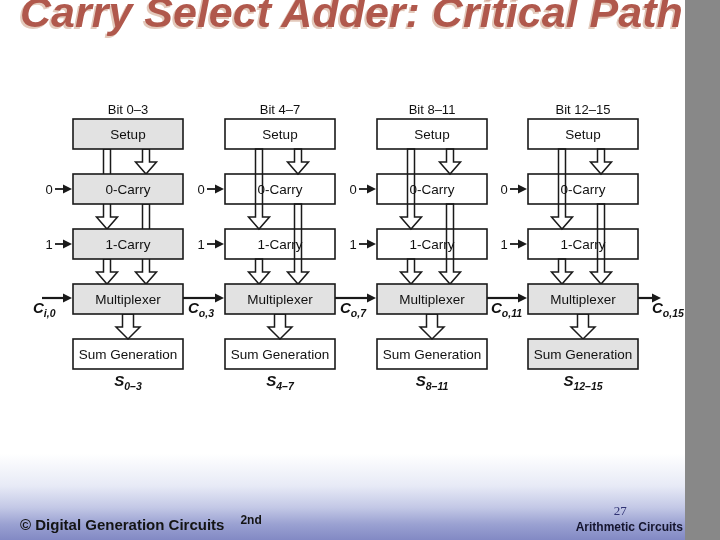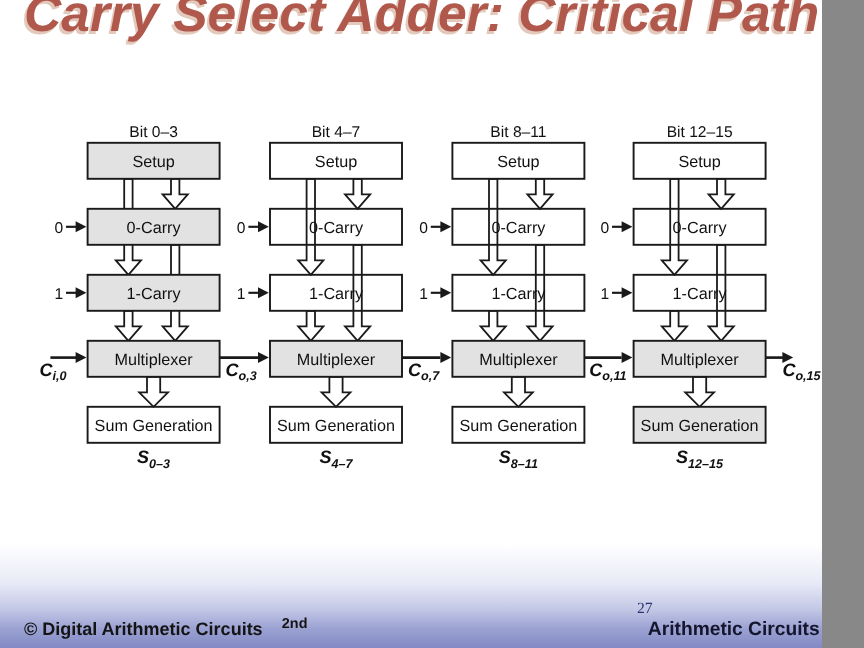--- a/index.html
+++ b/index.html
@@ -12,26 +12,26 @@
     position:absolute;top:-10px;left:20px;width:700px;margin:0;
     font-size:43px;line-height:44px;font-weight:bold;font-style:italic;
     color:#b0584c;text-shadow:-2px 2px 0 #e3c9bb;
   }
   #diagram{position:absolute;top:0;left:0;}
   #diagram text{font-family:"Liberation Sans",sans-serif;}
   .footer-left{
     position:absolute;left:20px;bottom:7px;font-size:15px;font-weight:700;color:#141414;
   }
   .footer-left sup{font-size:12px;font-weight:700;margin-left:16px;}
-  .footer-right{position:absolute;right:2px;bottom:6px;text-align:left;}
+  .footer-right{position:absolute;right:2px;bottom:6px;text-align:center;}
   .page-num{
     font-family:"Liberation Serif",serif;font-size:13px;color:#2f3273;
     margin-bottom:1px;transform:translateX(-9px);
   }
-  .course{font-size:16px;font-weight:700;color:#15152e;white-space:nowrap;}
+  .course{font-size:12px;font-weight:700;color:#15152e;white-space:nowrap;}
 </style>
 </head>
 <body>
 
 <div class="slide">
   <h1 class="title" style="color: rgb(176, 88, 76); text-shadow: rgb(227, 201, 187) -2px 2px 0px;">Carry Select Adder: Critical Path</h1>
 
   <svg id="diagram" width="720" height="470" viewBox="0 0 720 470">
       <g>
         <path d="M103.5 149 L103.5 217 L96.5 217 L107 229 L117.5 217 L110.5 217 L110.5 149 Z" fill="#ffffff" stroke="#1a1a1a" stroke-width="1.5"></path>
@@ -143,19 +143,19 @@
       <path d="M527 298 L518 293.4 L518 302.6 Z" fill="#1a1a1a"></path>
       <line x1="638" y1="298" x2="653" y2="298" stroke="#1a1a1a" stroke-width="2.2"></line>
       <path d="M661 298 L652 293.4 L652 302.6 Z" fill="#1a1a1a"></path>
       <text x="33" y="313" text-anchor="start" font-size="15" font-style="italic" font-weight="bold" font-family="&quot;Liberation Serif&quot;,serif" fill="#111"><tspan>C</tspan><tspan dy="4" font-size="10.5">i,0</tspan></text>
       <text x="188" y="313" text-anchor="start" font-size="15" font-style="italic" font-weight="bold" font-family="&quot;Liberation Serif&quot;,serif" fill="#111"><tspan>C</tspan><tspan dy="4" font-size="10.5">o,3</tspan></text>
       <text x="340" y="313" text-anchor="start" font-size="15" font-style="italic" font-weight="bold" font-family="&quot;Liberation Serif&quot;,serif" fill="#111"><tspan>C</tspan><tspan dy="4" font-size="10.5">o,7</tspan></text>
       <text x="491" y="313" text-anchor="start" font-size="15" font-style="italic" font-weight="bold" font-family="&quot;Liberation Serif&quot;,serif" fill="#111"><tspan>C</tspan><tspan dy="4" font-size="10.5">o,11</tspan></text>
       <text x="652" y="313" text-anchor="start" font-size="15" font-style="italic" font-weight="bold" font-family="&quot;Liberation Serif&quot;,serif" fill="#111"><tspan>C</tspan><tspan dy="4" font-size="10.5">o,15</tspan></text>
     </svg>
 
-  <div class="footer-left"><span>© Digital Arithmetic Circuits</span><sup>2nd</sup></div>
+  <div class="footer-left"><span>© Digital Generation Circuits</span><sup>2nd</sup></div>
 
   <div class="footer-right">
     <div class="page-num">27</div>
     <div class="course">Arithmetic Circuits</div>
   </div>
 </div>
 
 </body></html>

